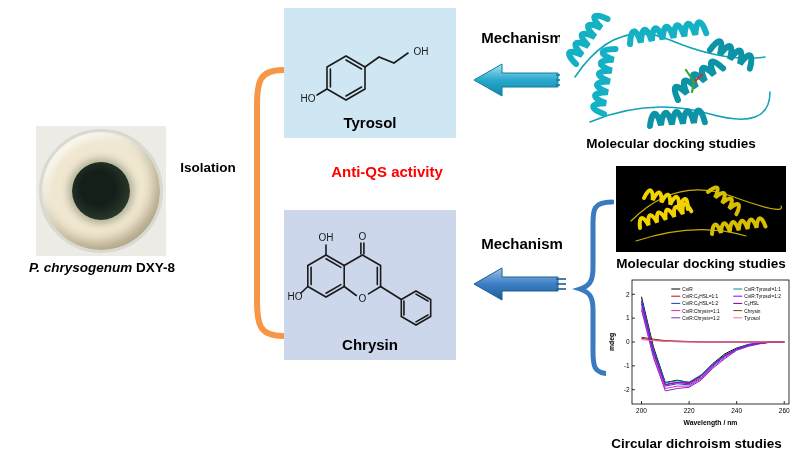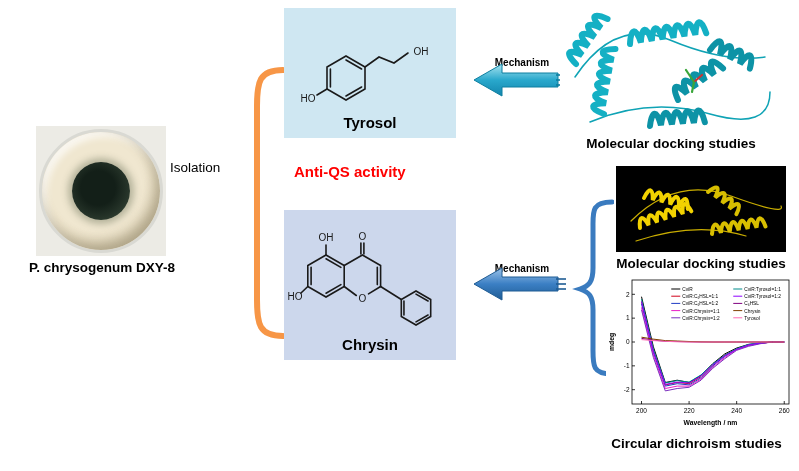--- a/index.html
+++ b/index.html
@@ -12,30 +12,30 @@
            display:flex; align-items:center; justify-content:center; }
   .dish { width:124px; height:124px; border-radius:50%;
           background:radial-gradient(circle at 45% 42%, #f0e7d0 52%, #e3d8bc 74%, #cfc5ab 100%);
           border:3px solid #d9d9d3;
           box-shadow: inset -5px -7px 12px rgba(115,105,75,.45), inset 4px 5px 7px rgba(255,255,255,.75);
           display:flex; align-items:center; justify-content:center; }
   .colony { width:58px; height:58px; border-radius:50%;
             background:radial-gradient(circle at 45% 45%, #131f18 38%, #27352a 68%, #4a5840 92%, #6b7454 100%);
             box-shadow:0 0 7px 4px rgba(70,80,55,.35); }
   .strain-caption { left:8px; top:260px; width:188px; font-size:13.5px; font-weight:bold; text-align:center; }
-  .strain-caption .sp { }
-  .isolation { left:170px; top:160px; width:76px; font-size:13.5px; font-weight:normal; text-align:left; }
+  .strain-caption .sp { font-style:italic; }
+  .isolation { left:170px; top:160px; width:76px; font-size:13.5px; font-weight:bold; text-align:center; }
   .compound-box { width:172px; }
   .tyrosol-box { left:284px; top:8px; height:130px; background:#cfe7f2; }
   .chrysin-box { left:284px; top:210px; height:150px; background:#ccd7ec; }
   .compound-name { position:absolute; left:0; bottom:7px; width:100%; text-align:center;
                    font-weight:bold; font-size:15px; }
-  .antiqs { left:294px; top:163px; width:172px; text-align:left;
+  .antiqs { left:301px; top:163px; width:172px; text-align:center;
             font-weight:bold; font-size:15px; color:#ff0000; }
-  .mech-label { width:96px; text-align:center; font-weight:bold; font-size:10px;margin-top:28px; }
+  .mech-label { width:96px; text-align:center; font-weight:bold; font-size:15px; }
   .panel-top { left:560px; top:2px; width:218px; height:132px; background:#fff; }
   .panel-bottom { left:616px; top:166px; width:170px; height:86px; background:#000; }
   .cd-panel { left:606px; top:276px; width:188px; height:162px; background:#fff; }
   svg text { font-family:"Liberation Sans", sans-serif; }
   .bond { stroke:#1a1a1a; stroke-width:1.6; fill:none; stroke-linecap:round; }
   .atom { font-size:10px; font-weight:normal; fill:#1a1a1a; text-anchor:middle; }
 </style>
 </head>
 <body>
 

